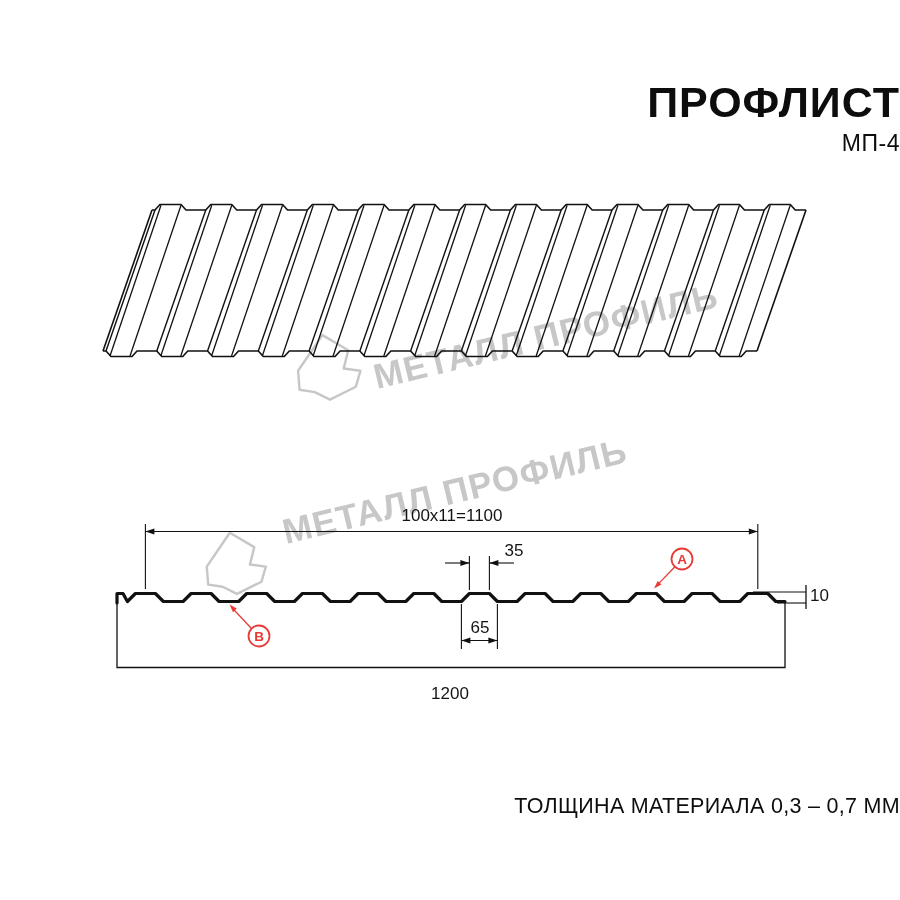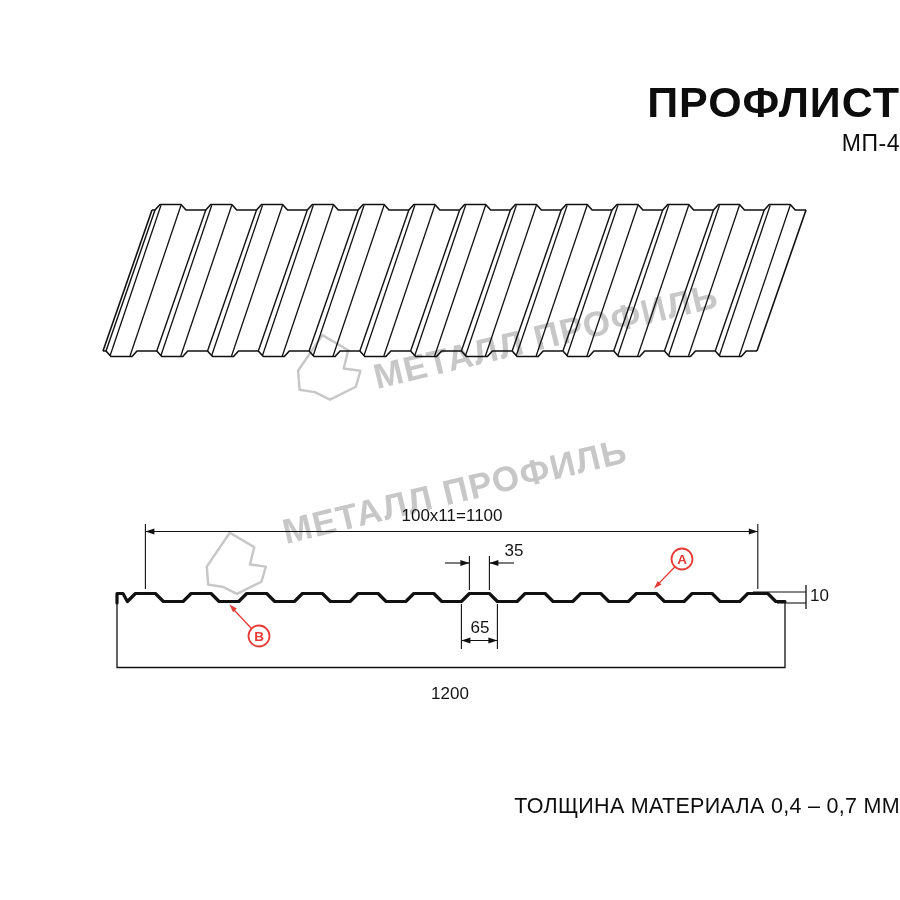--- a/index.html
+++ b/index.html
@@ -13,21 +13,21 @@
   text{font-family:"Liberation Sans",sans-serif;}
   .dim{fill:#141414;font-size:17px;}
   .wm-text{font-size:35px;font-weight:700;letter-spacing:1.2px;fill:#c7c7c7;}
   .callout-letter{font-size:13.5px;font-weight:600;fill:#e73b36;}
 </style>
 </head>
 <body>
 
 <div class="abs-text title">ПРОФЛИСТ</div>
 <div class="abs-text subtitle">МП-4</div>
-<div class="abs-text footer">ТОЛЩИНА МАТЕРИАЛА 0,4 – 0,7 ММ</div>
+<div class="abs-text footer">ТОЛЩИНА МАТЕРИАЛА 0,3 – 0,7 ММ</div>
 
 <svg width="900" height="900" viewBox="0 0 900 900">
 
   <g>
     <path d="M8,55 L40,8 L74,28 L68,52 L90,55 L84,76 L50,93 L30,83 L10,80 Z" transform="translate(292,329) scale(0.76)" fill="none" stroke="#c7c7c7" stroke-width="3.2" stroke-linejoin="round"></path>
     <text class="wm-text" transform="translate(377,389) rotate(-13.5)">МЕТАЛЛ ПРОФИЛЬ</text>
   </g>
   <g>
     <path d="M8,55 L40,8 L74,28 L68,52 L90,55 L84,76 L50,93 L30,83 L10,80 Z" transform="translate(201,527) scale(0.72)" fill="none" stroke="#c7c7c7" stroke-width="3.4" stroke-linejoin="round"></path>
     <text class="wm-text" transform="translate(286,544) rotate(-13.5)">МЕТАЛЛ ПРОФИЛЬ</text>

